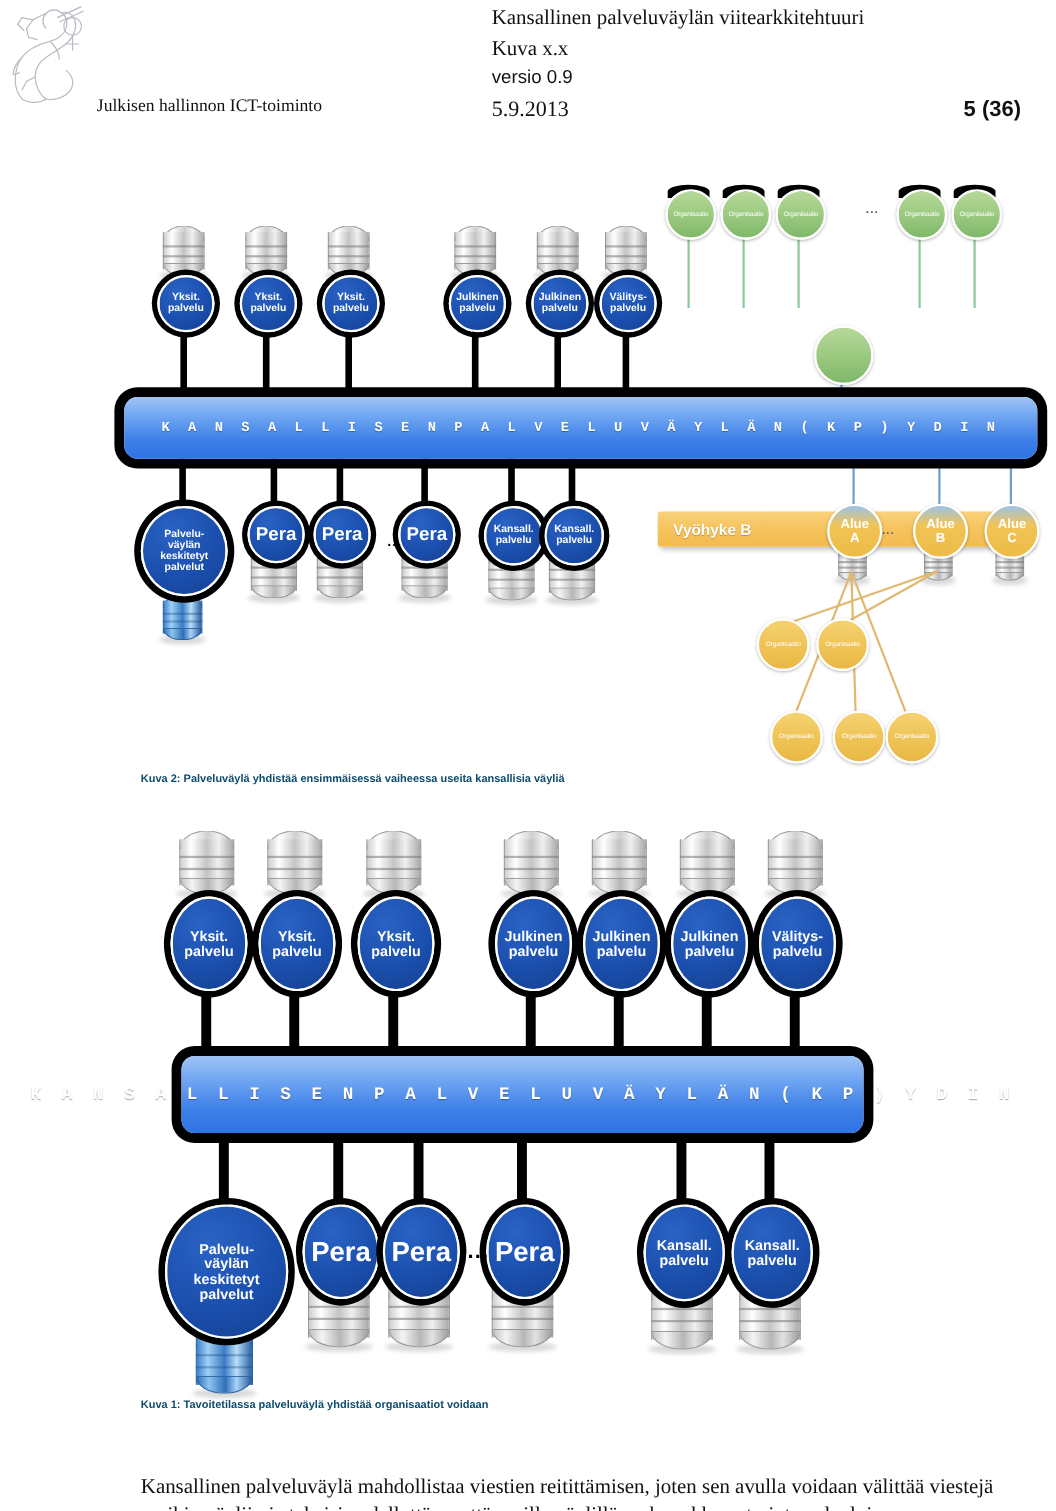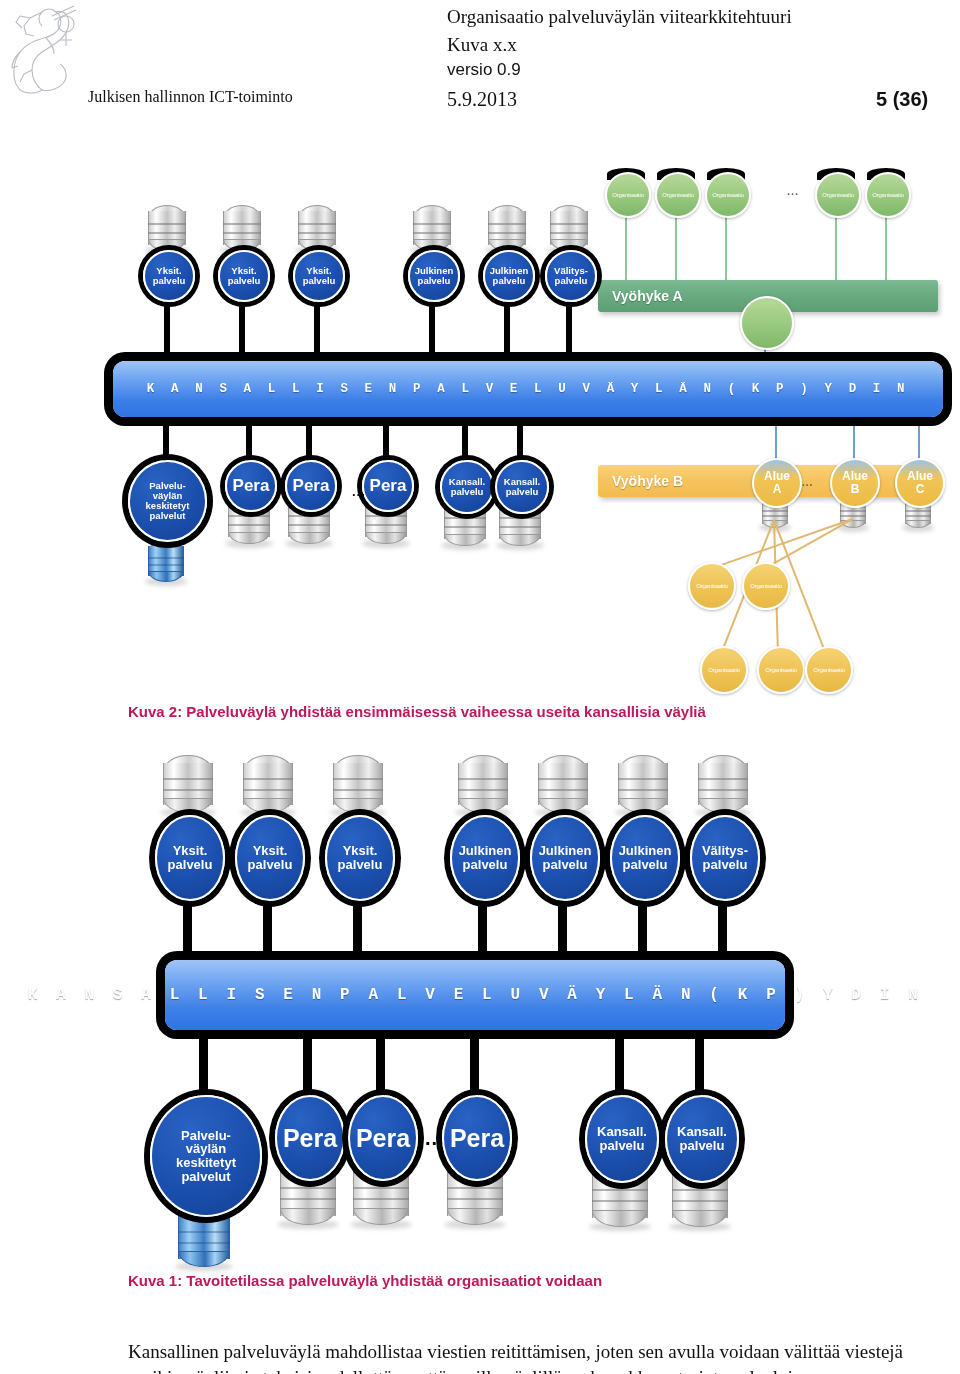--- a/index.html
+++ b/index.html
@@ -127,21 +127,21 @@
   .bluelink{position:absolute;width:1.5px;background:#6a9fd4;z-index:3;}
 
   .dots{position:absolute;font-family:"Liberation Sans", sans-serif;
         color:#5a5a5a;font-weight:700;letter-spacing:1px;z-index:7;}
   .dots.black{color:#000;}
 
   
   .caption{
     position:absolute;
     font-family:"Liberation Sans", sans-serif;
-    font-weight:700;font-size:15px;color:#be185d;white-space:nowrap;
+    font-weight:700;font-size:10px;color:#0c4a6e;white-space:nowrap;
   }
   .body-copy{
     position:absolute;left:128px;top:1320px;width:800px;
     font-family:"Liberation Serif", serif;font-size:19px;line-height:26px;color:#111;
   }
 </style>
 </head>
 <body>
 
 <div class="header">
@@ -160,21 +160,21 @@
       <path d="M46 12 L68 2 M48 16 L70 6"></path>
       <path d="M14 48 C10 52 6 58 6 64 L12 62"></path>
       <path d="M36 86 C44 88 54 84 58 78 C62 72 60 64 54 60"></path>
       <path d="M26 66 L18 70 L14 78"></path>
       <path d="M40 34 C44 38 48 44 48 50"></path>
     </g>
   </svg>
 
   <div class="org-line">Julkisen hallinnon ICT-toiminto</div>
 
-  <div class="hdr-r1">Organisaatio palveluväylän viitearkkitehtuuri</div>
+  <div class="hdr-r1">Kansallinen palveluväylän viitearkkitehtuuri</div>
   <div class="hdr-r2">Kuva x.x</div>
   <div class="hdr-r3">versio 0.9</div>
   <div class="hdr-r4">5.9.2013</div>
   <div class="hdr-page">5 (36)</div>
 </div>
 
 <div class="fig" id="fig2" style="left:0;top:0;width:960px;height:690px;">
     <div class="dbshadow" style="left: 145px; top: 246px; width: 44px; height: 9px;"></div>
     <div class="db" style="left: 148px; top: 205px; width: 38px; height: 46px;">
       <div class="top" style=""></div>
@@ -292,23 +292,20 @@
     <div class="node thin" style="left: 495px; top: 460px; width: 50px; height: 50px; font-size: 9.5px;">Kansall.<br>palvelu</div>
     <div class="dbshadow" style="left: 496px; top: 541px; width: 48px; height: 9px;"></div>
     <div class="db" style="left: 499px; top: 498px; width: 42px; height: 48px;">
       <div class="top" style=""></div>
       <div class="body" style=""></div>
       <div class="ring" style="top: 19.2px;"></div>
       <div class="ring" style="top: 27.84px;"></div>
       <div class="bot" style=""></div>
     </div>
     <div class="dots black" style="left: 352px; top: 484px; font-size: 13px;">...</div>
-    <div class="zone green" style="left: 598px; top: 280px; width: 340px; height: 32px;">
-      <span style="font-size: 14px; margin-left: 14px;">Vyöhyke A</span>
-    </div>
     <div class="blackcap" style="left: 607px; top: 168px; width: 38px; height: 12px;"></div>
     <div class="bubble green tiny" style="left: 605px; top: 172px; width: 42px; height: 42px; font-size: 6px;">Organisaatio</div>
     <div class="link" style="left: 625px; top: 214px; width: 2px; height: 66px;"></div>
     <div class="blackcap" style="left: 657px; top: 168px; width: 38px; height: 12px;"></div>
     <div class="bubble green tiny" style="left: 655px; top: 172px; width: 42px; height: 42px; font-size: 6px;">Organisaatio</div>
     <div class="link" style="left: 675px; top: 214px; width: 2px; height: 66px;"></div>
     <div class="blackcap" style="left: 707px; top: 168px; width: 38px; height: 12px;"></div>
     <div class="bubble green tiny" style="left: 705px; top: 172px; width: 42px; height: 42px; font-size: 6px;">Organisaatio</div>
     <div class="link" style="left: 725px; top: 214px; width: 2px; height: 66px;"></div>
     <div class="blackcap" style="left: 817px; top: 168px; width: 38px; height: 12px;"></div>

